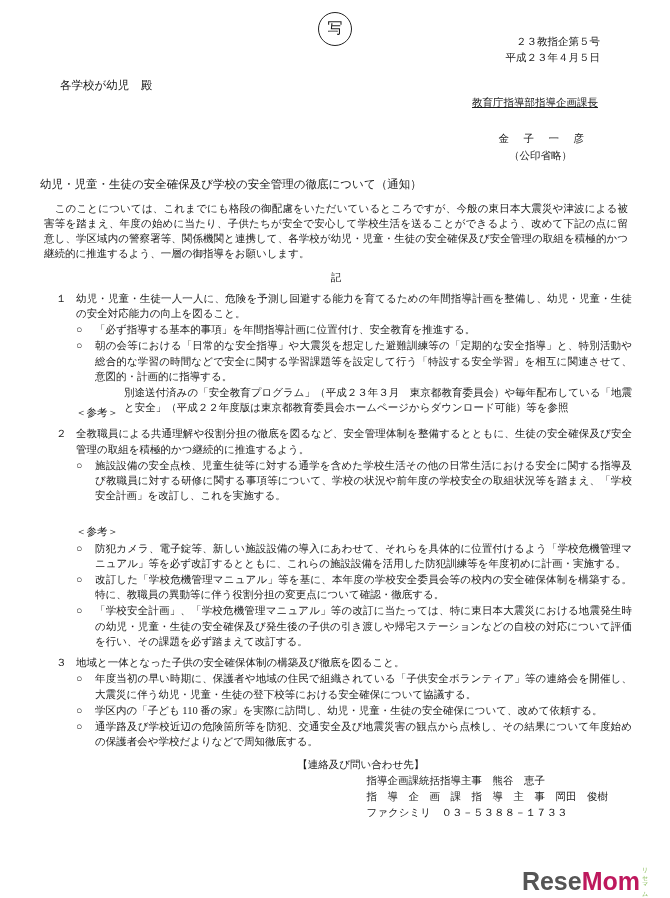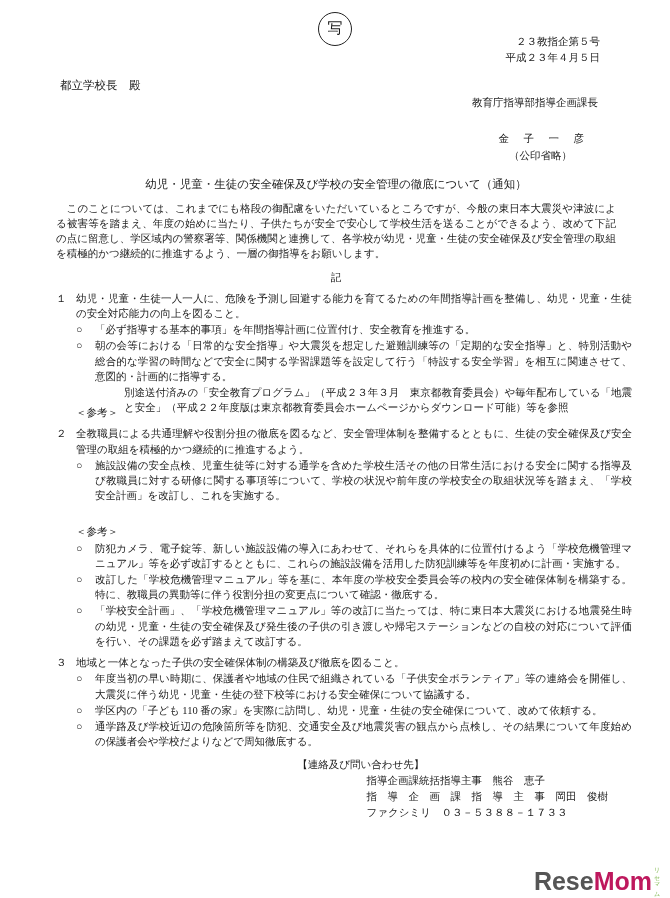--- a/index.html
+++ b/index.html
@@ -19,39 +19,39 @@
   
   .copy-stamp{
     position:absolute;top:12px;left:50%;transform:translateX(-50%);
     width:32px;height:32px;border:1.6px solid #222;border-radius:50%;
     display:flex;align-items:center;justify-content:center;
     font-size:15px;
   }
   .doc-meta{margin-top:22px;text-align:right;padding-right:32px;line-height:1.55;}
   .addressee{margin-top:10px;padding-left:20px;font-size:11.5px;}
   .sender{text-align:right;line-height:1.55;margin-top:2px;}
-  .sender-title{padding-right:34px;}
+  .sender-title{padding-right:34px;text-decoration:underline;}
   .sender-name{padding-right:46px;letter-spacing:2px;margin-top:20px;}
   .seal-note{padding-right:60px;}
-  .doc-title{margin:12px 0 8px;text-align:center;font-size:11.5px;font-weight:normal;}
-  .intro{margin:6px 16px 8px;text-align:justify;}
+  .doc-title{margin:12px 0 8px;text-align:left;font-size:11.5px;font-weight:normal;}
+  .intro{margin:6px 4px 8px;text-align:justify;}
   .ki{text-align:center;margin:6px 0;}
   .section{margin:2px 0 6px;padding-left:16px;}
   .sec-head{display:flex;}
   .sec-num{flex:0 0 20px;}
   .sec-text{flex:1;text-align:justify;}
   .item{display:flex;padding-left:20px;margin-top:1px;}
   .item .marker{flex:0 0 19px;}
   .item.ref .marker{flex:0 0 48px;margin-top:20px;}
   .item-text{flex:1;text-align:justify;}
   .contact{width:fit-content;margin:8px 24px 0 auto;line-height:1.5;}
   .contact-line.indent{padding-left:6.6em;}
   
   .logo{
-    position:absolute;right:8px;bottom:4px;
+    position:absolute;right:20px;bottom:4px;
     background:#ffffff;padding:0 2px 0 6px;
     display:flex;align-items:flex-end;
     font-family:"Liberation Sans","DejaVu Sans",sans-serif;
     font-weight:bold;font-size:25px;line-height:1;
   }
   .logo .ruby{
     writing-mode:vertical-rl;font-size:6px;font-weight:normal;
     margin-left:2px;letter-spacing:1px;
   }
 </style>
@@ -62,21 +62,21 @@
 
   <div class="copy-stamp">
     <span>写</span>
   </div>
 
   <div class="doc-meta">
     <div>２３教指企第５号</div>
     <div>平成２３年４月５日</div>
   </div>
 
-  <div class="addressee">都立学校長　殿</div>
+  <div class="addressee">各学校が幼児　殿</div>
 
   <div class="sender">
     <div class="sender-title">教育庁指導部指導企画課長</div>
     <div class="sender-name">金　子　一　彦</div>
     <div class="seal-note">（公印省略）</div>
   </div>
 
   <h1 class="doc-title">幼児・児童・生徒の安全確保及び学校の安全管理の徹底について（通知）</h1>
 
   <p class="intro">　このことについては、これまでにも格段の御配慮をいただいているところですが、今般の東日本大震災や津波による被害等を踏まえ、年度の始めに当たり、子供たちが安全で安心して学校生活を送ることができるよう、改めて下記の点に留意し、学区域内の警察署等、関係機関と連携して、各学校が幼児・児童・生徒の安全確保及び安全管理の取組を積極的かつ継続的に推進するよう、一層の御指導をお願いします。</p>

